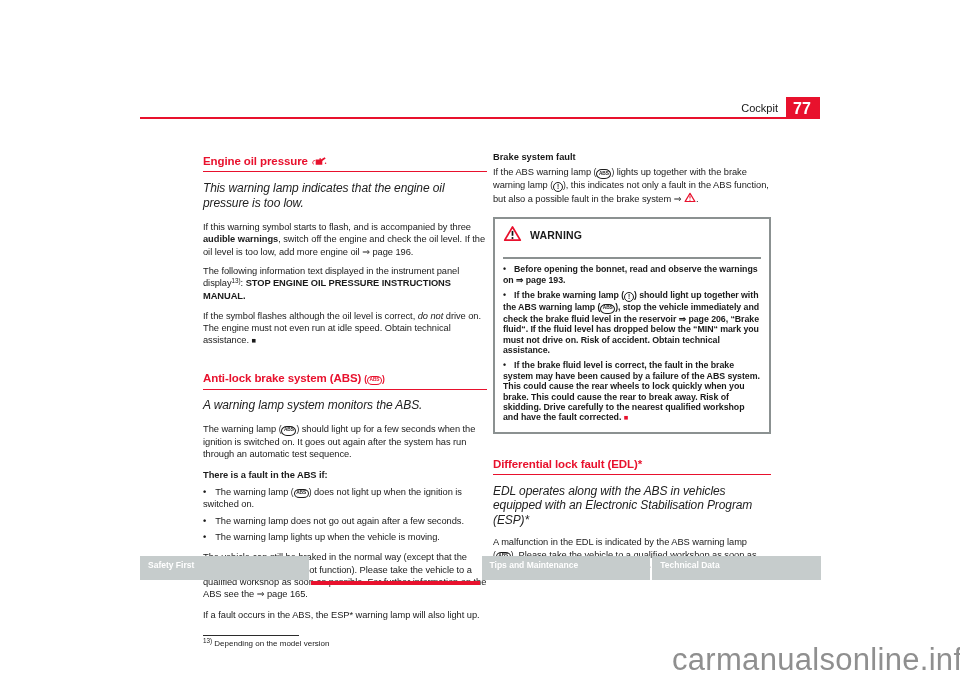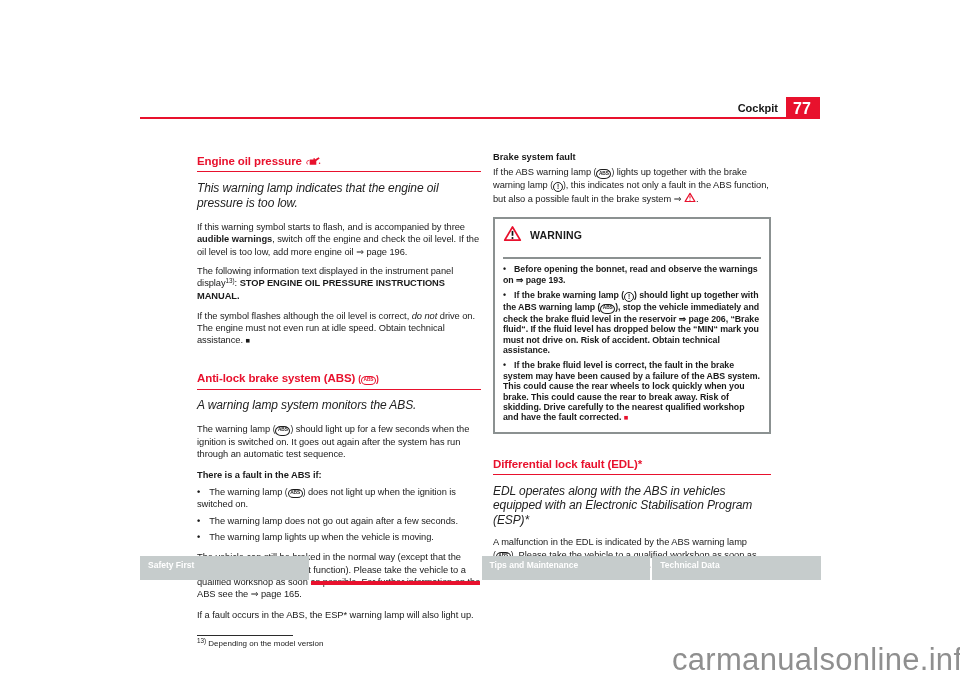--- a/index.html
+++ b/index.html
@@ -9,25 +9,25 @@
     --boxborder:#8b9191;
   }
   html,body{margin:0;padding:0;background:#fff;}
   .page{
     position:relative;width:960px;height:678px;background:#fff;overflow:hidden;
     font-family:"Liberation Sans",sans-serif;color:var(--ink);
   }
   
   .header-rule{position:absolute;left:140px;top:117px;width:646px;height:2px;background:var(--red);}
   .header-title{position:absolute;left:586px;top:102px;width:192px;text-align:right;
-    font-size:11px;font-weight:700;color:#161616;}
+    font-size:11px;font-weight:400;color:#161616;}
   .page-num-box{position:absolute;left:786px;top:97px;width:34px;height:22px;background:var(--red);
     color:#fff;font-size:16px;font-weight:700;line-height:23px;padding-left:7px;box-sizing:border-box;}
   
-  .col-left{position:absolute;left:197px;top:149px;width:284px;}
+  .col-left{position:absolute;left:203px;top:149px;width:284px;}
   .col-right{position:absolute;left:493px;top:150px;width:278px;}
   .sec-h{margin:0;font-size:11.5px;font-weight:700;color:var(--red);
     border-bottom:1.5px solid var(--red);padding-bottom:4px;letter-spacing:-0.1px;}
   .subtitle{margin:0;font-style:italic;font-size:12px;line-height:14.5px;color:#222;letter-spacing:-0.1px;}
   .body{margin:0;font-size:9.3px;line-height:12.3px;letter-spacing:-0.05px;}
   .mini-h{margin:0;font-size:9.3px;font-weight:700;line-height:12px;}
   .b{font-weight:700;}
   .i{font-style:italic;}
   .red{color:var(--red);}
   .sup{font-size:6.3px;position:relative;top:-3px;}

